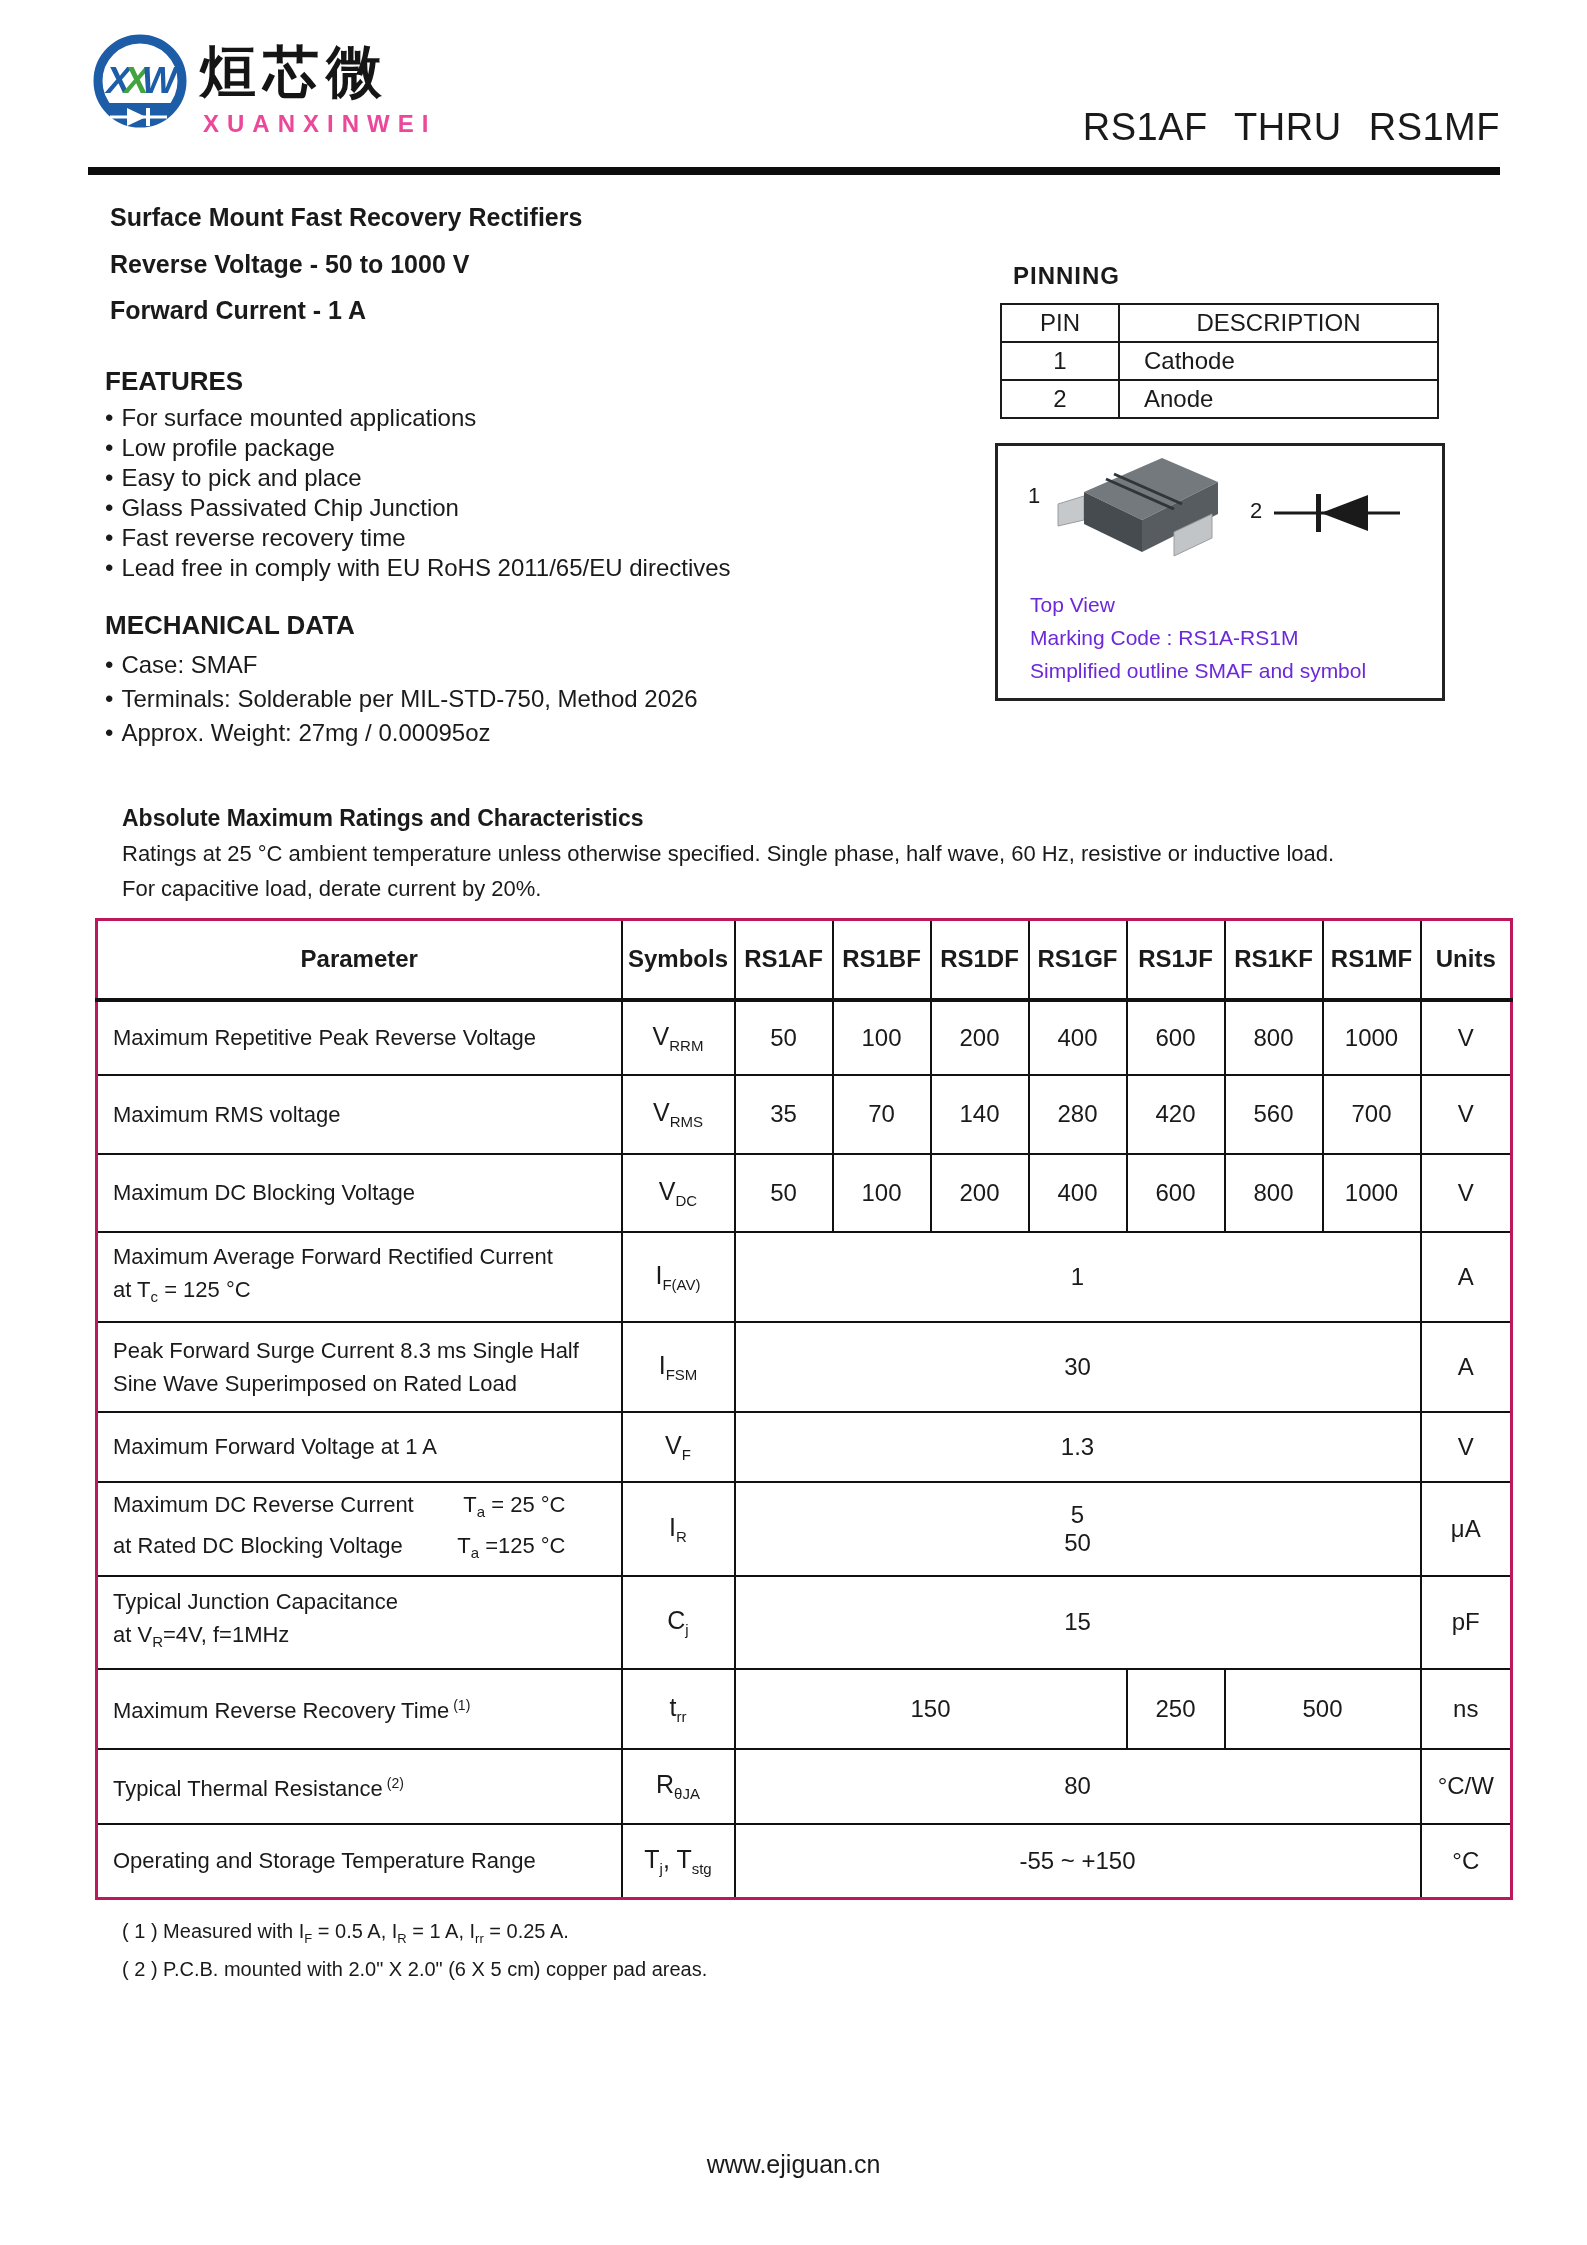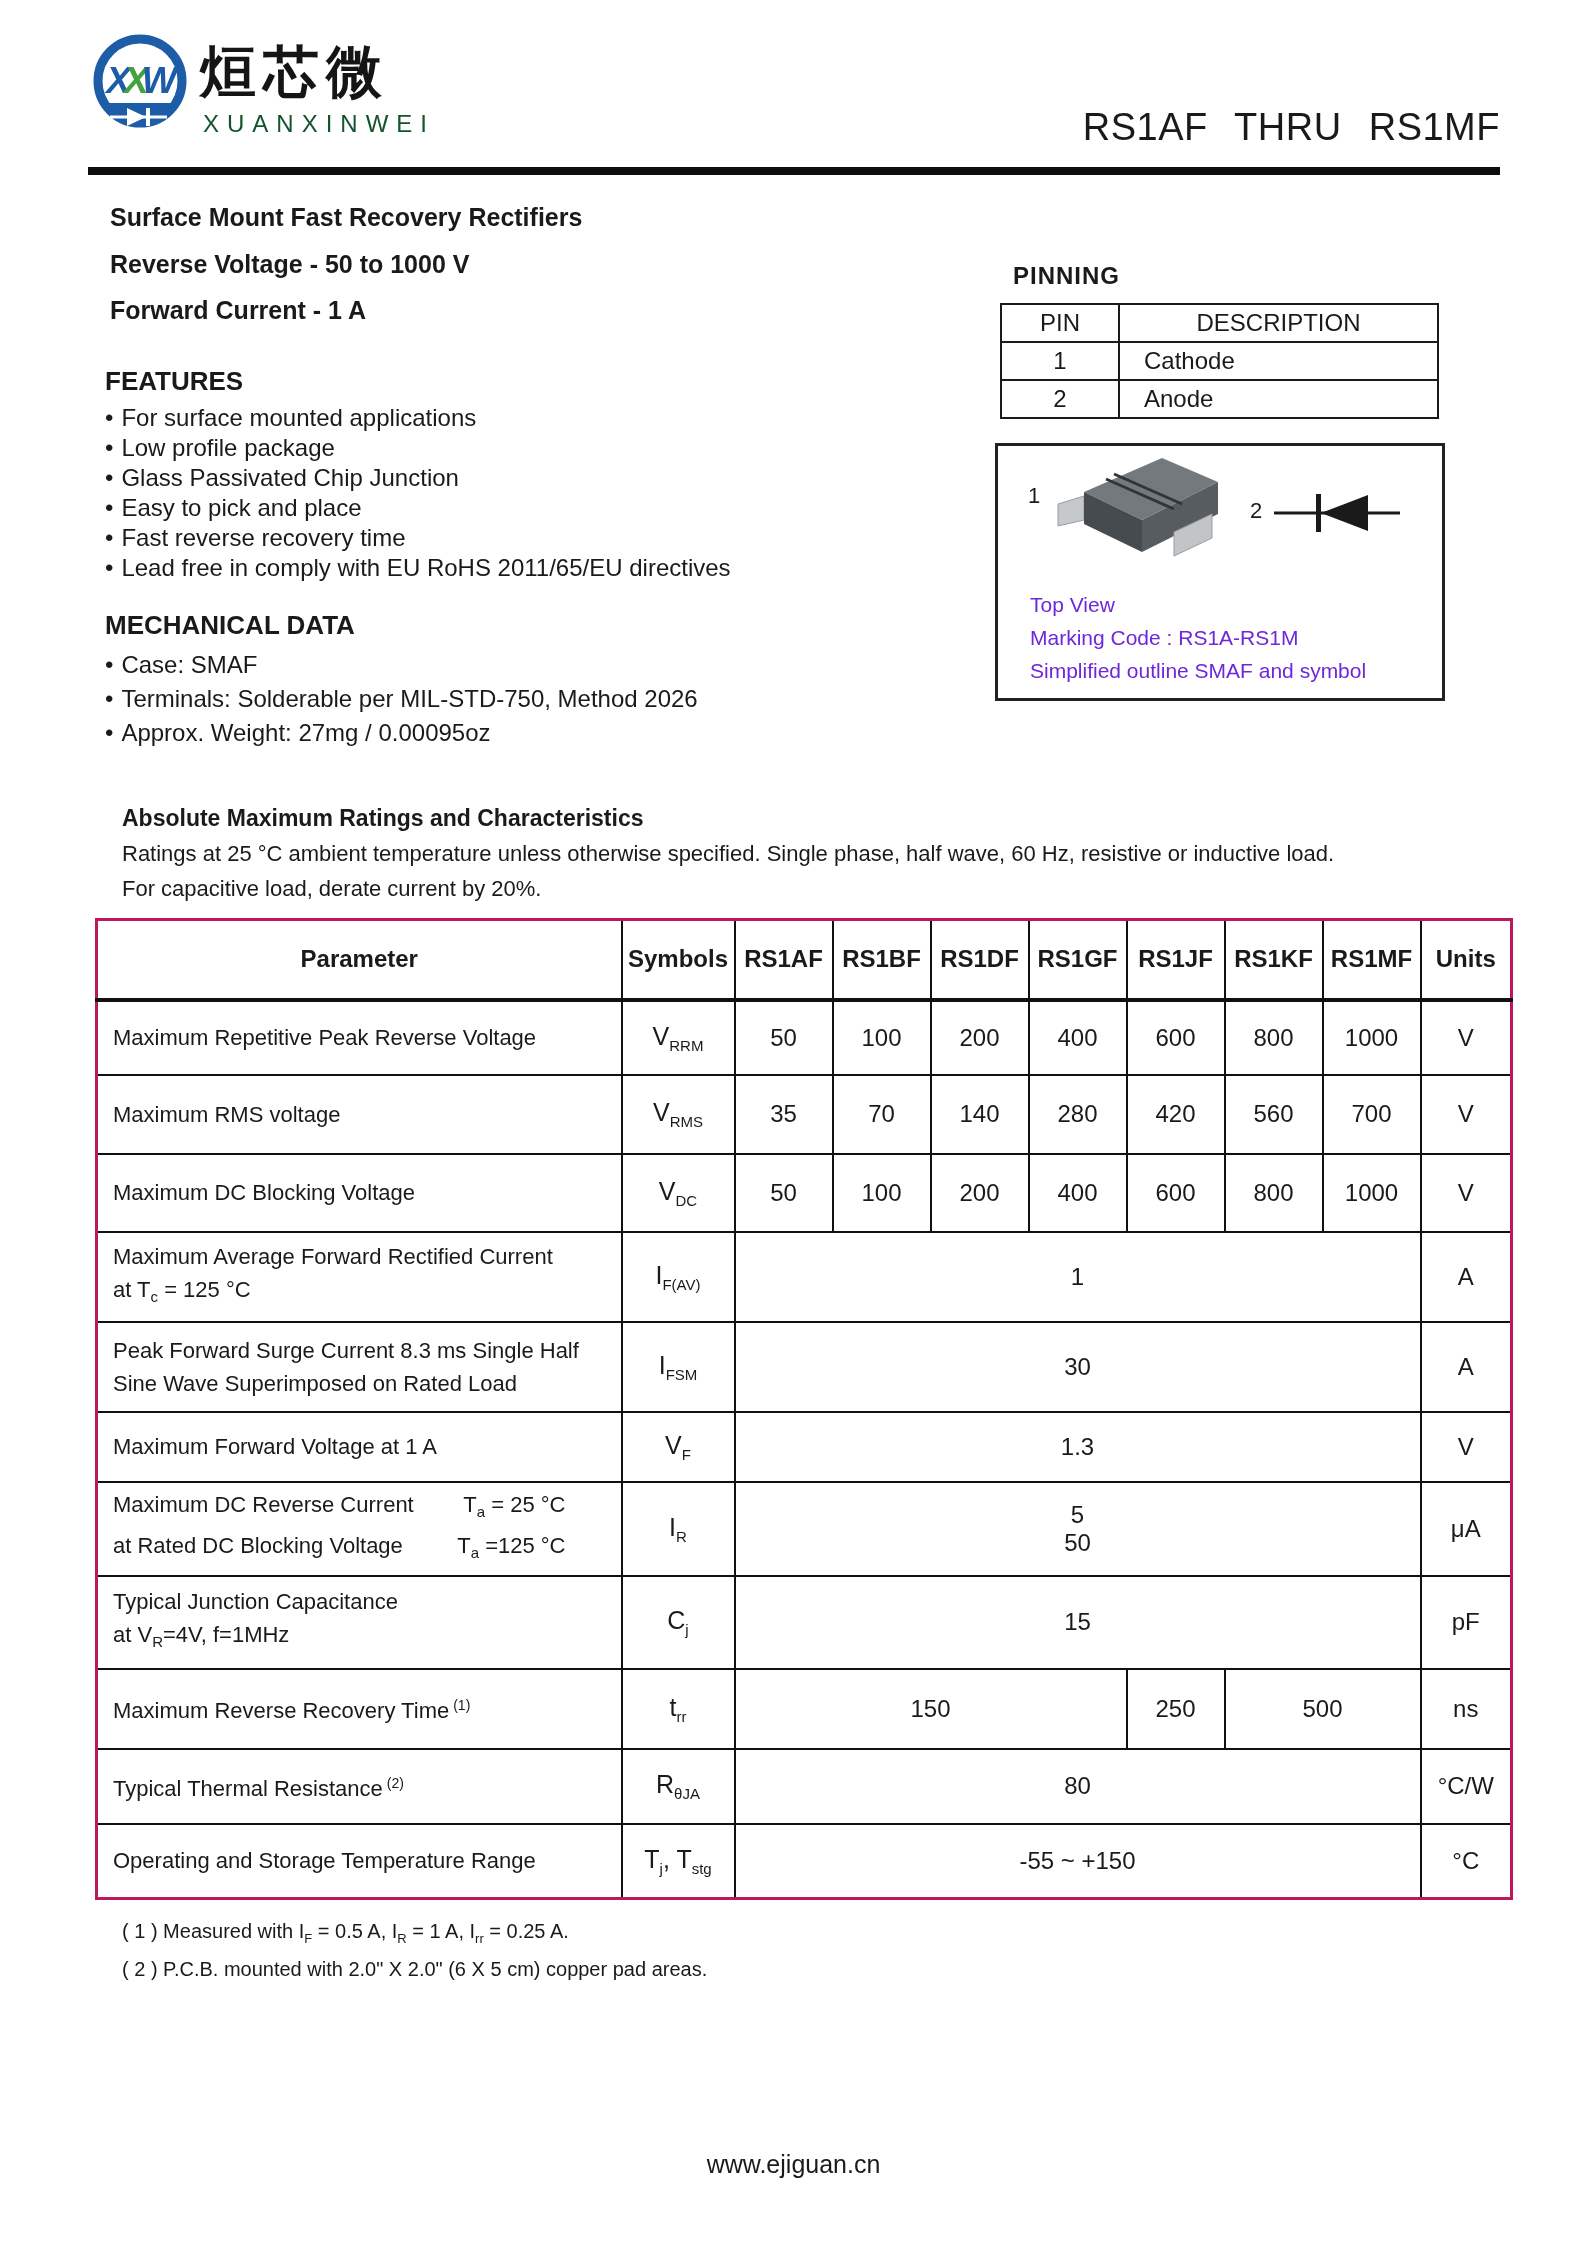--- a/index.html
+++ b/index.html
@@ -9,21 +9,21 @@
     font-family:"Liberation Sans","DejaVu Sans",sans-serif;color:#1a1a1a;overflow:hidden;
   }
   .abs{position:absolute;}
 
   
   .logo-svg{left:85px;top:33px;width:110px;height:126px;}
   .monogram{left:99px;top:60px;width:78px;text-align:center;font-size:37px;font-weight:800;
     letter-spacing:-7px;color:#1d5da8;font-style:italic;}
   .monogram .g{color:#43a33e;}
   .cn-name{left:200px;top:44px;font-size:56px;font-weight:bold;letter-spacing:7px;color:#151515;line-height:1;}
-  .latin-name{left:203px;top:110px;font-size:24px;font-weight:400;letter-spacing:8px;color:#14532d;}
+  .latin-name{left:203px;top:110px;font-size:24px;font-weight:700;letter-spacing:8px;color:#ec4899;}
   .doc-title{right:87px;top:106px;font-size:38px;font-weight:normal;word-spacing:16px;letter-spacing:0.5px;}
   .rule{left:88px;top:167px;width:1412px;height:8px;background:#0d0d0d;}
 
   
   .sumline{left:110px;font-size:25px;font-weight:bold;}
   .s1{top:203px;} .s2{top:250px;} .s3{top:296px;}
   .blockhead{left:105px;font-size:26px;font-weight:bold;}
   .features-head{top:366px;}
   .mech-head{top:610px;}
   .blist{left:105px;font-size:24px;line-height:30px;}
@@ -96,22 +96,22 @@
   <div class="abs rule"></div>
 
   <div class="abs sumline s1">Surface Mount Fast Recovery Rectifiers</div>
   <div class="abs sumline s2">Reverse Voltage - 50 to 1000 V</div>
   <div class="abs sumline s3">Forward Current - 1 A</div>
 
   <div class="abs blockhead features-head">FEATURES</div>
   <div class="abs blist features-list">
     <div class="row"><span class="bullet">•</span><span>For surface mounted applications</span></div>
     <div class="row"><span class="bullet">•</span><span>Low profile package</span></div>
+    <div class="row"><span class="bullet">•</span><span>Easy to pick and place</span></div>
     <div class="row"><span class="bullet">•</span><span>Glass Passivated Chip Junction</span></div>
-    <div class="row"><span class="bullet">•</span><span>Easy to pick and place</span></div>
     <div class="row"><span class="bullet">•</span><span>Fast reverse recovery time</span></div>
     <div class="row"><span class="bullet">•</span><span>Lead free in comply with EU RoHS 2011/65/EU directives</span></div>
   </div>
 
   <div class="abs blockhead mech-head">MECHANICAL DATA</div>
   <div class="abs blist mech-list">
     <div class="row"><span class="bullet">•</span><span>Case: SMAF</span></div>
     <div class="row"><span class="bullet">•</span><span>Terminals: Solderable per MIL-STD-750, Method 2026</span></div>
     <div class="row"><span class="bullet">•</span><span>Approx. Weight:  27mg / 0.00095oz</span></div>
   </div>

